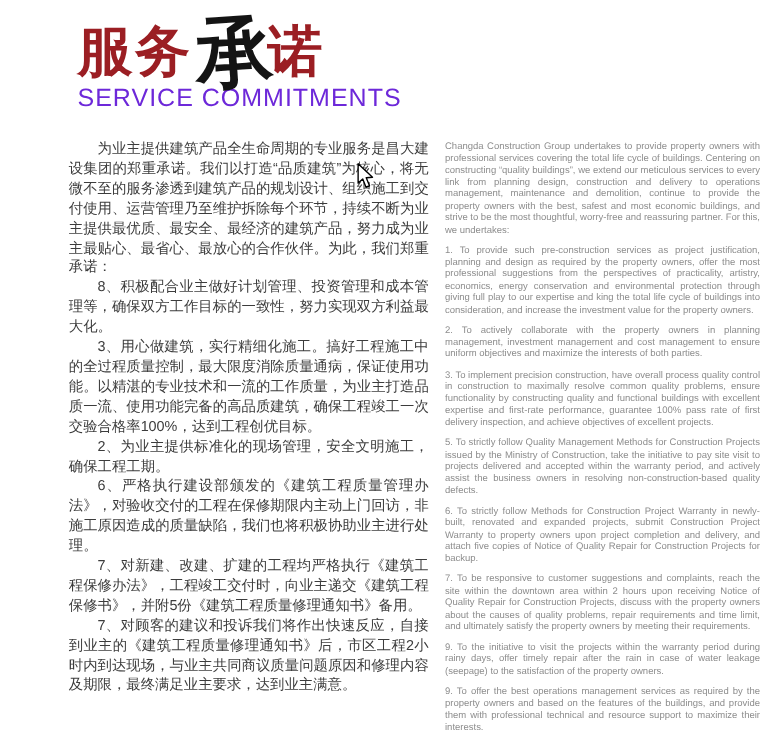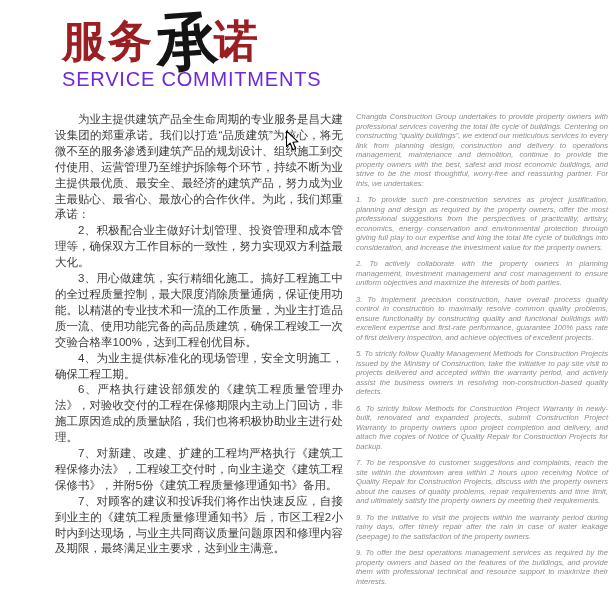--- a/index.html
+++ b/index.html
@@ -75,21 +75,20 @@
   }
   .col-en {
     width: 252px;
     font-size: 7.6px;
     line-height: 9.5px;
     color: #8d8d8d;
     text-align: justify;
   }
   .col-en p {
     margin: 0 0 7px 0;
-    font-style: italic;
   }
   
   .cursor {
     position: absolute;
     left: 265px;
     top: 130px;
     width: 16px;
     height: 22px;
     z-index: 10;
     pointer-events: none;
@@ -106,23 +105,23 @@
       <span class="title-seg-black">承</span>
       <span class="title-seg-red">诺</span>
     </div>
     <div class="subtitle">SERVICE COMMITMENTS</div>
   </div>
 
   <div class="content">
 
     <div class="col-zh">
       <p>为业主提供建筑产品全生命周期的专业服务是昌大建设集团的郑重承诺。我们以打造“品质建筑”为核心，将无微不至的服务渗透到建筑产品的规划设计、组织施工到交付使用、运营管理乃至维护拆除每个环节，持续不断为业主提供最优质、最安全、最经济的建筑产品，努力成为业主最贴心、最省心、最放心的合作伙伴。为此，我们郑重承诺：</p>
-      <p>2、积极配合业主做好计划管理、投资管理和成本管理等，确保双方工作目标的一致性，努力实现双方利益最大化。</p>
+      <p>8、积极配合业主做好计划管理、投资管理和成本管理等，确保双方工作目标的一致性，努力实现双方利益最大化。</p>
       <p>3、用心做建筑，实行精细化施工。搞好工程施工中的全过程质量控制，最大限度消除质量通病，保证使用功能。以精湛的专业技术和一流的工作质量，为业主打造品质一流、使用功能完备的高品质建筑，确保工程竣工一次交验合格率100%，达到工程创优目标。</p>
-      <p>4、为业主提供标准化的现场管理，安全文明施工，确保工程工期。</p>
+      <p>2、为业主提供标准化的现场管理，安全文明施工，确保工程工期。</p>
       <p>6、严格执行建设部颁发的《建筑工程质量管理办法》，对验收交付的工程在保修期限内主动上门回访，非施工原因造成的质量缺陷，我们也将积极协助业主进行处理。</p>
       <p>7、对新建、改建、扩建的工程均严格执行《建筑工程保修办法》，工程竣工交付时，向业主递交《建筑工程保修书》，并附5份《建筑工程质量修理通知书》备用。</p>
       <p>7、对顾客的建议和投诉我们将作出快速反应，自接到业主的《建筑工程质量修理通知书》后，市区工程2小时内到达现场，与业主共同商议质量问题原因和修理内容及期限，最终满足业主要求，达到业主满意。</p>
 
     </div>
 
     <div class="col-en">
       <p>Changda Construction Group undertakes to provide property owners with professional services covering the total life cycle of buildings. Centering on constructing “quality buildings”, we extend our meticulous services to every link from planning design, construction and delivery to operations management, maintenance and demolition, continue to provide the property owners with the best, safest and most economic buildings, and strive to be the most thoughtful, worry-free and reassuring partner. For this, we undertakes:</p>
       <p>1. To provide such pre-construction services as project justification, planning and design as required by the property owners, offer the most professional suggestions from the perspectives of practicality, artistry, economics, energy conservation and environmental protection through giving full play to our expertise and king the total life cycle of buildings into consideration, and increase the investment value for the property owners.</p>
       <p>2. To actively collaborate with the property owners in planning management, investment management and cost management to ensure uniform objectives and maximize the interests of both parties.</p>

